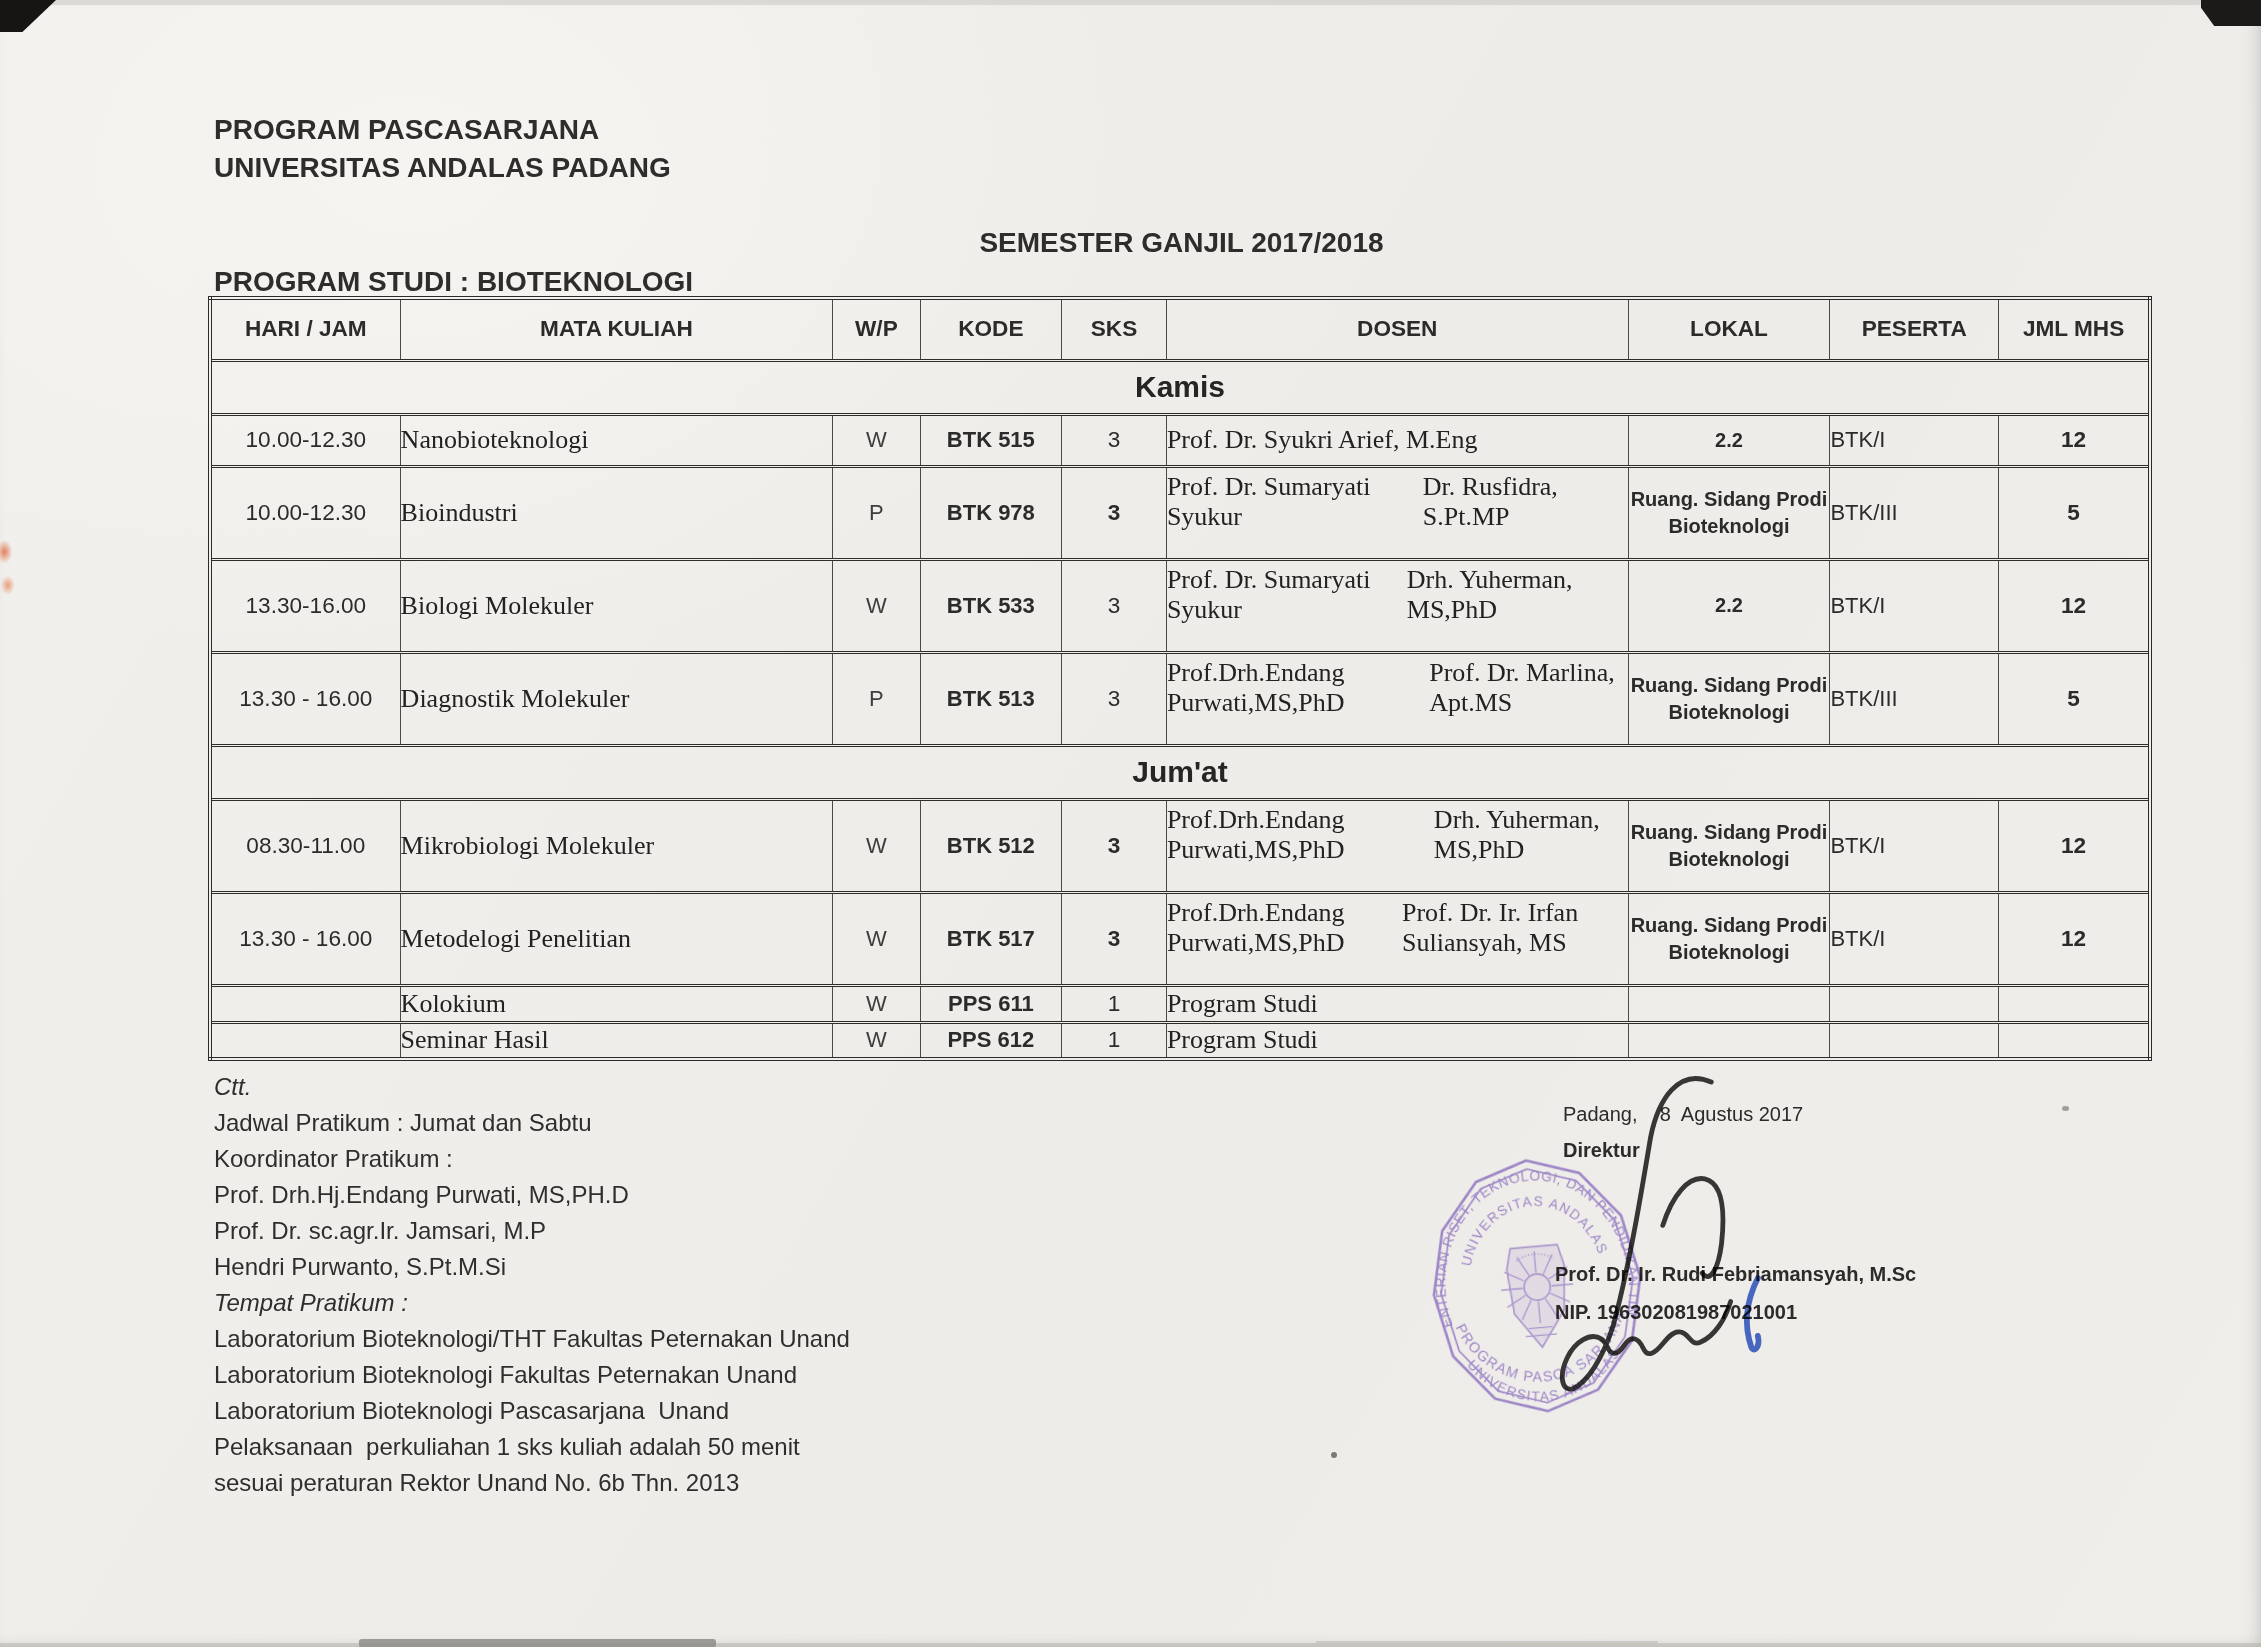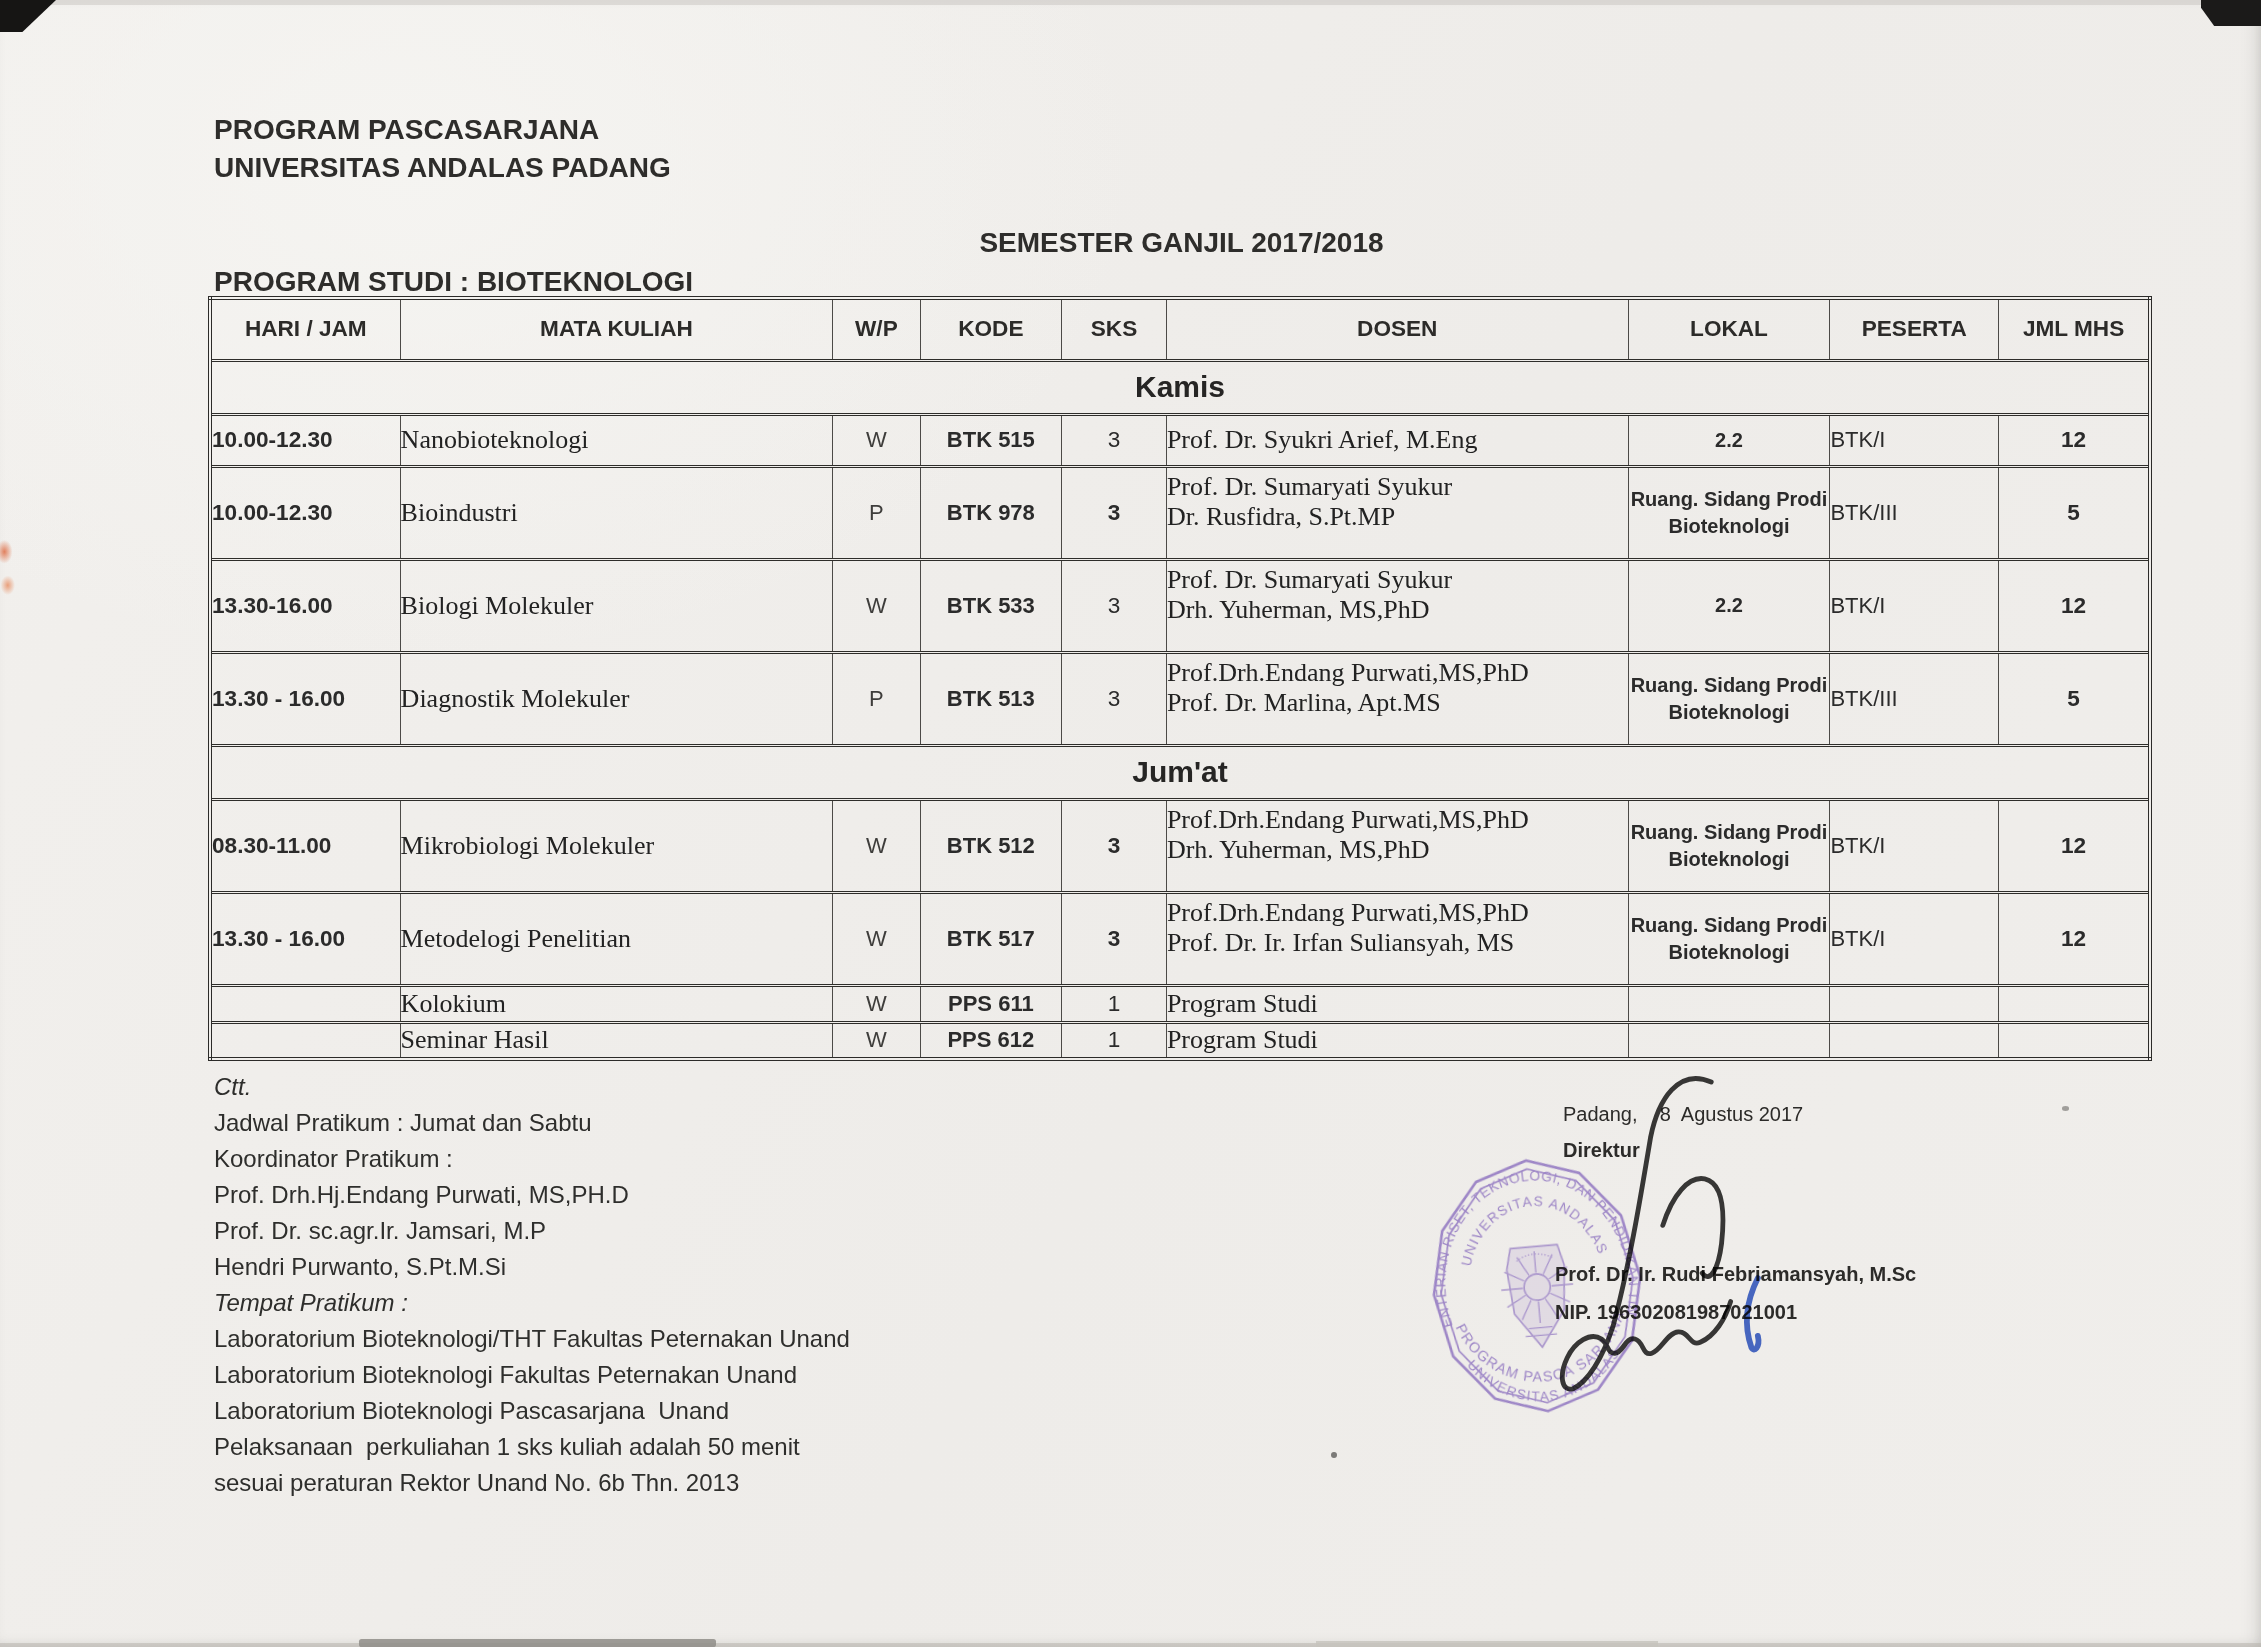--- a/index.html
+++ b/index.html
@@ -23,28 +23,28 @@
   #sched{position:absolute;left:208px;top:296px;width:1944px;border-collapse:collapse;
     table-layout:fixed;border:4.5px double #2c2b29}
   #sched th,#sched td{border-left:1.3px solid #4c4a47;border-right:1.3px solid #4c4a47;
     border-top:3.9px double #2e2d2a;border-bottom:3.9px double #2e2d2a;
     padding:0;vertical-align:middle;overflow:hidden}
   #sched thead tr{height:62px}
   #sched th{font-size:22.6px;font-weight:bold;text-align:center;color:#2c2b29}
   tr.band{height:54px}
   td.band-cell{font-size:30px;font-weight:bold;text-align:center;color:#262524}
   tr.r-single{height:52px} tr.r-tall{height:93px} tr.r-short{height:37px}
-  .c-jam{font-weight:bold;font-size:22.6px;text-align:left}
+  .c-jam{font-weight:normal;font-size:22.6px;text-align:center}
   .c-mk{font-family:"Liberation Serif",serif;font-size:26px;padding-left:9px;text-align:left;color:#222}
   .c-wp{font-size:22px;text-align:center;color:#3e3d3b}
   .c-kode{font-weight:bold;font-size:22px;text-align:center}
   .c-sks{font-size:22.6px;text-align:center}
   .c-sks.b{font-weight:bold}
   .c-dosen{font-family:"Liberation Serif",serif;font-size:26px;text-align:left;color:#222;padding:5.2px 7.8px}
-  .dlines{display:flex;flex-direction:column;justify-content:flex-start;height:81px}
+  .dlines{display:flex;flex-direction:row;justify-content:flex-end;height:81px}
   .c-lokal{font-weight:bold;font-size:20px;text-align:center;line-height:1.35}
   .c-lokal div{white-space:nowrap}
   .c-pes{font-size:22px;}
   .c-jml{font-weight:bold;font-size:22.6px;text-align:center}
 
   
   #notes{position:absolute;left:214px;top:1073px;font-size:24px;color:#2e2e2c}
   #notes .line{height:36px;white-space:pre}
   #notes .bi{font-weight:normal;font-style:italic}
 

